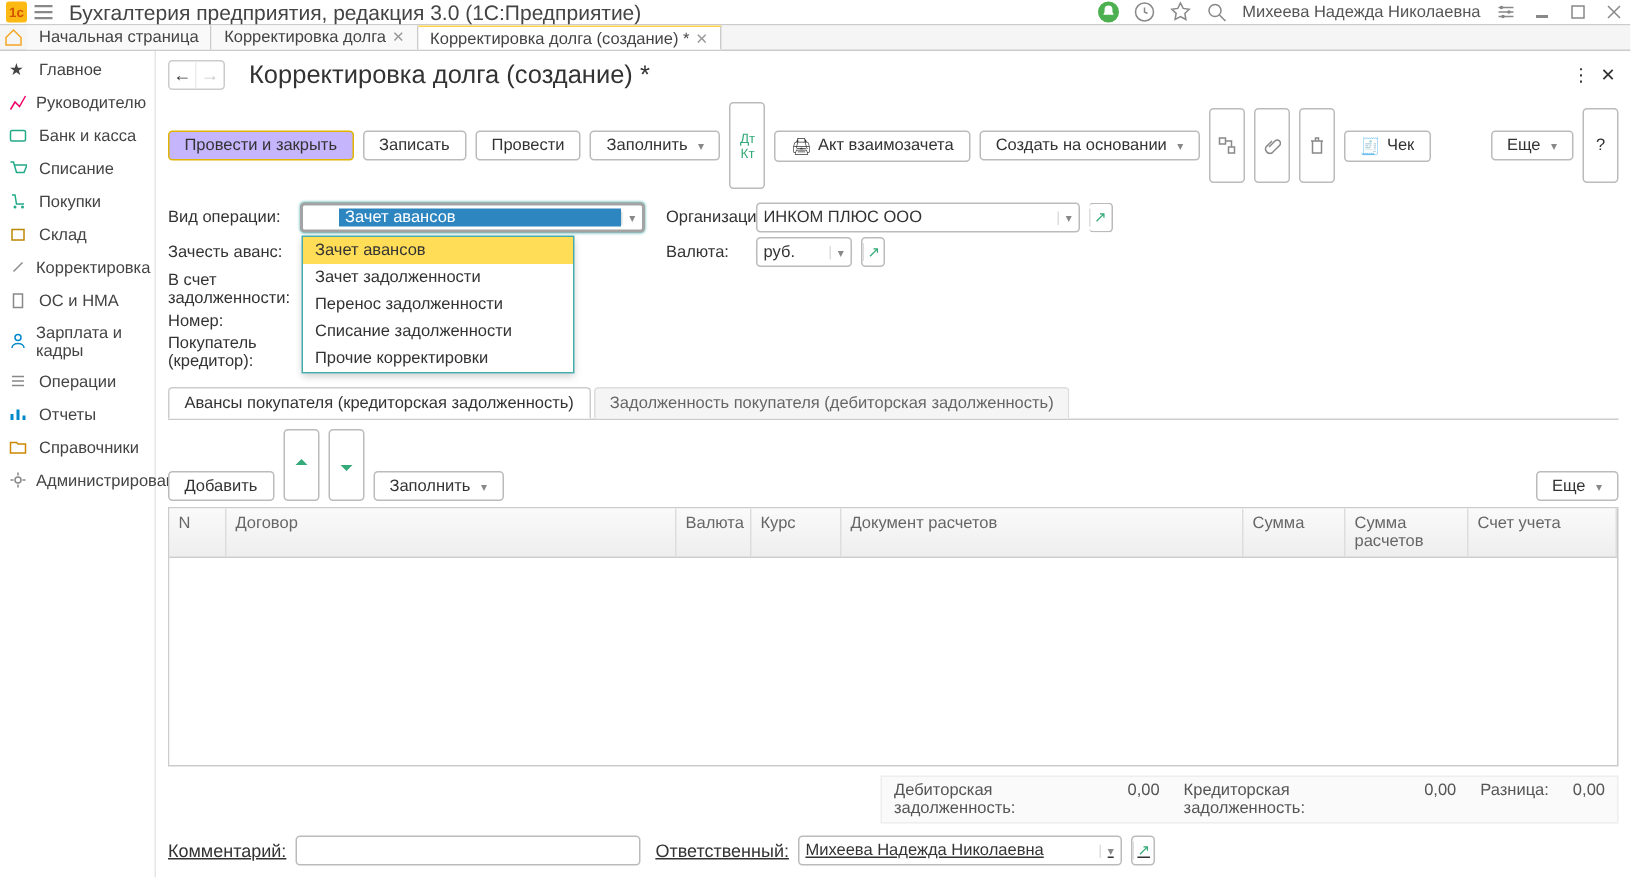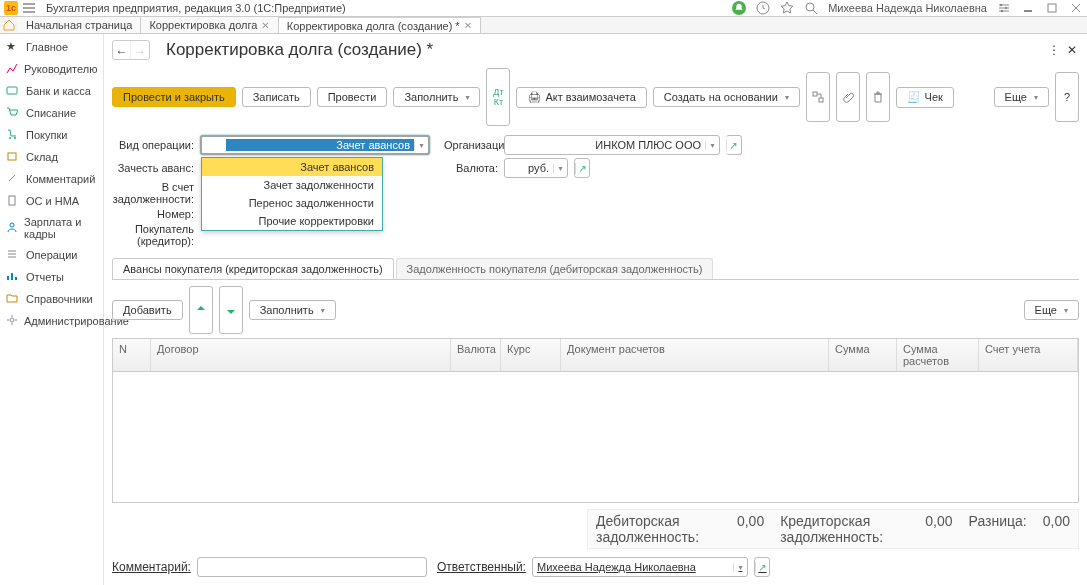--- a/index.html
+++ b/index.html
@@ -1,19 +1,19 @@
 <!DOCTYPE html>
 <html><head>
 <meta charset="utf-8">
 <style>
   * { box-sizing: border-box; }
   html, body { margin:0; padding:0; height:100%; width:1087px; font-family: Arial, sans-serif; font-size:12px; color:#333; background:#fff; }
   .topbar { height:17px; background:#fff; border-bottom:1px solid #ccc; display:flex; align-items:center; padding:0 4px; }
   .topbar .logo { width:14px; height:14px; background:#fdb913; border-radius:2px; margin-right:4px; display:flex; align-items:center; justify-content:center; font-size:9px; font-weight:bold; color:#d35400;}
-  .topbar .title { margin-left:10px; color:#444; font-size:11px; }
+  .topbar .title { margin-left:10px; color:#444; font-size:14px; }
   .topbar .right { margin-left:auto; display:flex; align-items:center; gap:10px; }
   .topbar .user { font-size:11px; color:#555; }
   .ico { width:14px; height:14px; display:inline-flex; align-items:center; justify-content:center; }
   .tabs { height:17px; background:#f5f5f5; border-bottom:1px solid #ccc; display:flex; align-items:stretch; }
   .tabs .home-ico { width:18px; display:flex; align-items:center; justify-content:center; }
   .tabs .tab { padding:0 8px; border-right:1px solid #ccc; display:flex; align-items:center; font-size:11px; color:#444; gap:4px; background:#f9f9f9; }
   .tabs .tab.active { background:#fff; border-top:1px solid #ffd24d; }
   .tabs .closex { color:#999; font-size:10px; }
   .body { display:flex; height:551px; }
   .sidebar { width:104px; background:#fff; border-right:1px solid #e5e5e5; padding-top:2px; }
@@ -21,44 +21,44 @@
   .sidebar .sico { width:14px; height:14px; display:inline-block; }
   .main { flex:1; display:flex; flex-direction:column; }
   .head { display:flex; align-items:center; padding:6px 8px; gap:6px; }
   .navbtns { border:1px solid #ccc; border-radius:3px; display:flex; }
   .navbtns .nb { width:18px; height:18px; display:flex; align-items:center; justify-content:center; border-right:1px solid #eee; }
   .navbtns .nb:last-child{border-right:none;}
   .page-title { font-size:17px; color:#333; margin-left:10px; }
   .head .right { margin-left:auto; display:flex; gap:4px; }
   .toolbar { display:flex; align-items:center; gap:6px; padding:2px 8px 6px; flex-wrap:wrap;}
   .btn { border:1px solid #bbb; border-radius:3px; padding:3px 10px; background:#fff; font-size:11px; color:#333; cursor:pointer; display:inline-flex; align-items:center; gap:4px; }
-  .btn.primary { background:#eab308; border-color:#e0b400; }
+  .btn.primary { background:#c4b5fd; border-color:#e0b400; }
   .btn.drop::after { content:"▾"; font-size:8px; color:#888; margin-left:3px;}
   .sq { width:24px; padding:18px 0; justify-content:center; }
   .form { padding:0 8px 4px; }
-  .row { display:flex; align-items:center; margin:3px 0; gap:6px;text-align:right; }
+  .row { display:flex; align-items:center; margin:3px 0; gap:6px; }
   .lbl { width:82px; font-size:11px; color:#333; }
   .inp { border:1px solid #bbb; border-radius:3px; height:20px; display:flex; align-items:center; background:#fff; position:relative;}
   .inp .val { padding:0 4px; font-size:11px; flex:1; white-space:nowrap; overflow:hidden;}
   .inp .dd { width:14px; border-left:1px solid #ddd; display:flex; align-items:center; justify-content:center; color:#888; font-size:8px;}
   .inp .ext { width:14px; border-left:1px solid #ddd; display:flex; align-items:center; justify-content:center; color:#3a7; font-size:10px;}
   .inp.sel { border:2px solid #a3a3a3; box-shadow:0 0 2px #4aa;padding-left:24px;}
   .inp.sel .val.hl { background:#2e86c1; color:#fff; }
   .dropdown { position:absolute; top:20px; left:-1px; width:182px; background:#fff; border:1px solid #4aa; z-index:10; box-shadow:0 2px 5px rgba(0,0,0,.2);}
   .dropdown .opt { padding:3px 8px; font-size:11px; cursor:pointer;}
   .dropdown .opt.selected { background:#ffdd57; }
   .subtabs { border-bottom:1px solid #ccc; margin:4px 8px 0; display:flex; }
   .subtab { padding:4px 10px; border:1px solid #ccc; border-bottom:none; background:#fff; font-size:11px; margin-right:2px; border-radius:3px 3px 0 0;}
   .subtab.inactive { background:#f5f5f5; color:#666; border-color:#ddd;}
-  .tabletools { display:flex; align-items:center; gap:6px; padding:6px 8px 4px;}
+  .tabletools { display:flex; align-items:flex-end; gap:6px; padding:6px 8px 4px;}
   .table { margin:0 8px; border:1px solid #ccc; height:300px; display:flex; flex-direction:column;}
   .thead { display:flex; background:linear-gradient(#fafafa,#eee); border-bottom:1px solid #ccc; font-size:11px; color:#666;}
   .th { padding:4px 6px; border-right:1px solid #ddd; }
   .tbody { flex:1; background:#fff;}
-  .totals { display:flex; margin:6px 8px 0; font-size:14px; color:#555;}
+  .totals { display:flex; margin:6px 8px 0; font-size:11px; color:#555;}
   .totals .spacer{flex:1;}
   .totrow { background:#fafafa; border:1px solid #eee; padding:3px 0; display:flex; }
   .totcell { padding:0 8px; }
   .footer { display:flex; align-items:center; gap:6px; padding:8px;text-decoration:underline; }
   svg { display:block; }
 </style>
 </head>
 <body>
 
 <div class="topbar">
@@ -187,21 +187,21 @@
           </svg>
         </span>
         <span>Склад</span>
       </div>
     <div class="item">
         <span class="sico">
           <svg width="12" height="12">
             <path d="M3 9l6-6" stroke="#888"></path>
           </svg>
         </span>
-        <span>Комментарий</span>
+        <span>Корректировка</span>
       </div>
     <div class="item">
         <span class="sico">
           <svg width="12" height="12">
             <rect x="3" y="2" width="6" height="9" fill="none" stroke="#888"></rect>
           </svg>
         </span>
         <span>ОС и НМА</span>
       </div>
     <div class="item">
@@ -303,20 +303,21 @@
     <div class="form">
       <div class="row">
         <span class="lbl">Вид операции:</span>
         <div class="inp sel" style="width:230px">
           <span class="val hl">Зачет авансов</span>
           <span class="dd">▾</span>
           <div class="dropdown">
             <div class="opt selected">Зачет авансов</div>
             <div class="opt">Зачет задолженности</div>
             <div class="opt">Перенос задолженности</div>
+            <div class="opt">Списание задолженности</div>
             <div class="opt">Прочие корректировки</div>
           </div>
         </div>
         <span class="lbl" style="width:54px;margin-left:8px">Организация:</span>
         <div class="inp" style="width:216px">
           <span class="val">ИНКОМ ПЛЮС ООО</span>
           <span class="dd">▾</span>
         </div>
         <div class="inp" style="width:16px;border-left:none">
             <span class="ext">↗</span>

